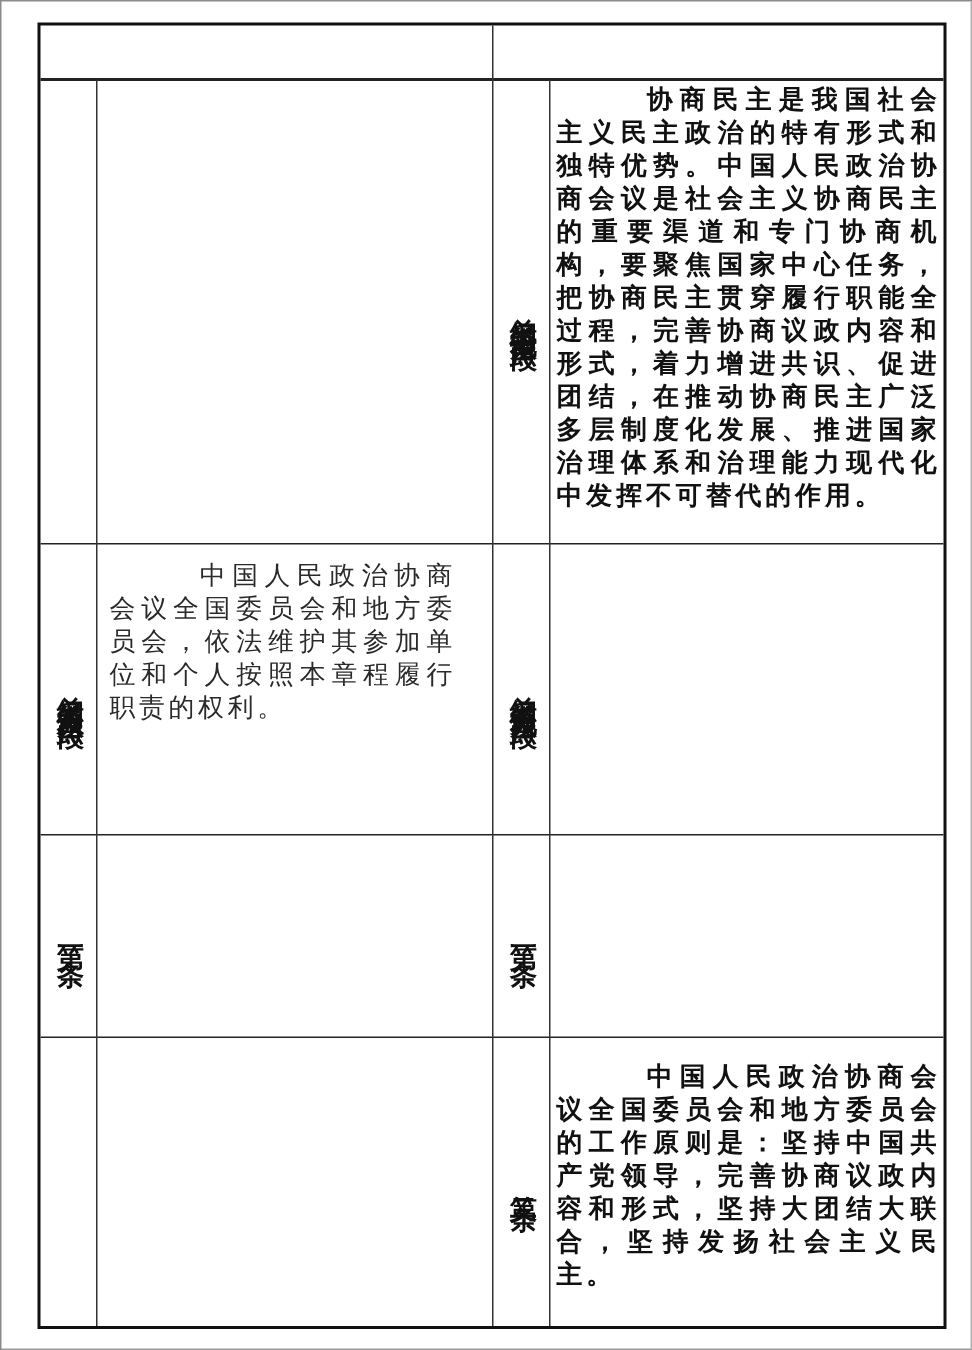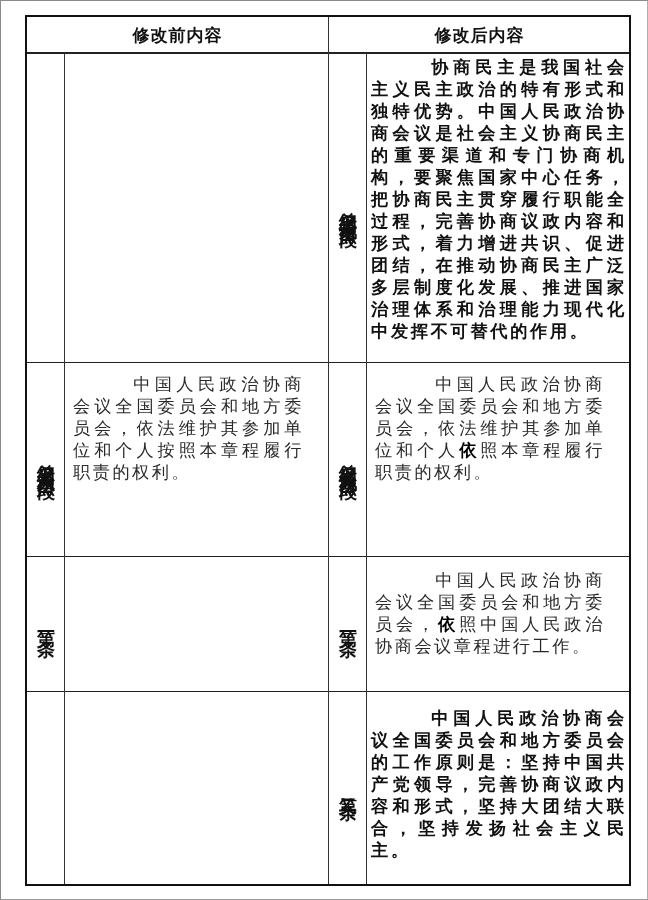--- a/index.html
+++ b/index.html
@@ -46,26 +46,20 @@
     .content-cell.bold { font-weight: bold; color: #111; }
     .emph { font-weight: bold; color: #000; }
   </style>
 </head>
 <body>
 
 <div class="frame"></div>
 
 <div class="table">
 
-  <div class="header-cell" style="left:0;width:301px;">
-    <span>修改前内容</span>
-  </div>
-  <div class="header-cell" style="left:301px;width:303px;">
-    <span>修改后内容</span>
-  </div>
 
   <div class="hline" style="left:0;width:602px;top:35px;border-top-width:2px;"></div>
   <div class="hline" style="left:0;width:602px;top:345px;"></div>
   <div class="hline" style="left:0;width:602px;top:539px;"></div>
   <div class="hline" style="left:0;width:602px;top:674px;"></div>
 
   <div class="vline" style="left:301px;top:0;height:867px;"></div>
   <div class="vline" style="left:37px;top:36px;height:831px;"></div>
   <div class="vline" style="left:339px;top:36px;height:831px;"></div>
 
@@ -78,29 +72,27 @@
   </div>
   <div class="content-cell bold" style="left:340px;top:39px;width:262px;height:306px;padding-left:4px;padding-right:2px;letter-spacing:2.7px;">协商民主是我国社会主义民主政治的特有形式和独特优势。中国人民政治协商会议是社会主义协商民主的重要渠道和专门协商机构，要聚焦国家中心任务，把协商民主贯穿履行职能全过程，完善协商议政内容和形式，着力增进共识、促进团结，在推动协商民主广泛多层制度化发展、推进国家治理体系和治理能力现代化中发挥不可替代的作用。</div>
 
   <div class="label-cell" style="left:0;top:346px;height:193px;">
     <span class="label-text">总纲第八自然段</span>
   </div>
   <div class="content-cell plain" style="left:38px;top:356px;width:263px;height:183px;">中国人民政治协商会议全国委员会和地方委员会，依法维护其参加单位和个人按照本章程履行职责的权利。</div>
   <div class="label-cell" style="left:302px;top:346px;height:193px;">
     <span class="label-text">总纲第九自然段</span>
   </div>
-  <div class="content-cell plain" style="left:340px;top:356px;width:262px;height:183px;"><span>中国人民政治协商会议全国委员会和地方委员会，依法维护其参加单位和个人</span><span class="emph">依</span><span>照本章程履行职责的权利。</span></div>
 
   <div class="label-cell" style="left:0;top:540px;height:134px;">
     <span class="label-text" style="letter-spacing:6px;">第一条</span>
   </div>
   <div class="label-cell" style="left:302px;top:540px;height:134px;">
     <span class="label-text" style="letter-spacing:6px;">第一条</span>
   </div>
-  <div class="content-cell plain" style="left:340px;top:552px;width:262px;height:122px;"><span>中国人民政治协商会议全国委员会和地方委员会，</span><span class="emph">依</span><span>照中国人民政治协商会议章程进行工作。</span></div>
 
   <div class="label-cell" style="left:0;top:675px;height:192px;">
     <span class="label-text"></span>
   </div>
   <div class="content-cell plain" style="left:38px;top:690px;width:263px;height:177px;"></div>
   <div class="label-cell" style="left:302px;top:675px;height:192px;">
     <span class="label-text" style="letter-spacing:4px;">第二条</span>
   </div>
   <div class="content-cell bold" style="left:340px;top:690px;width:262px;height:177px;padding-left:4px;padding-right:2px;letter-spacing:2.7px;">中国人民政治协商会议全国委员会和地方委员会的工作原则是：坚持中国共产党领导，完善协商议政内容和形式，坚持大团结大联合，坚持发扬社会主义民主。</div>
 </div>

